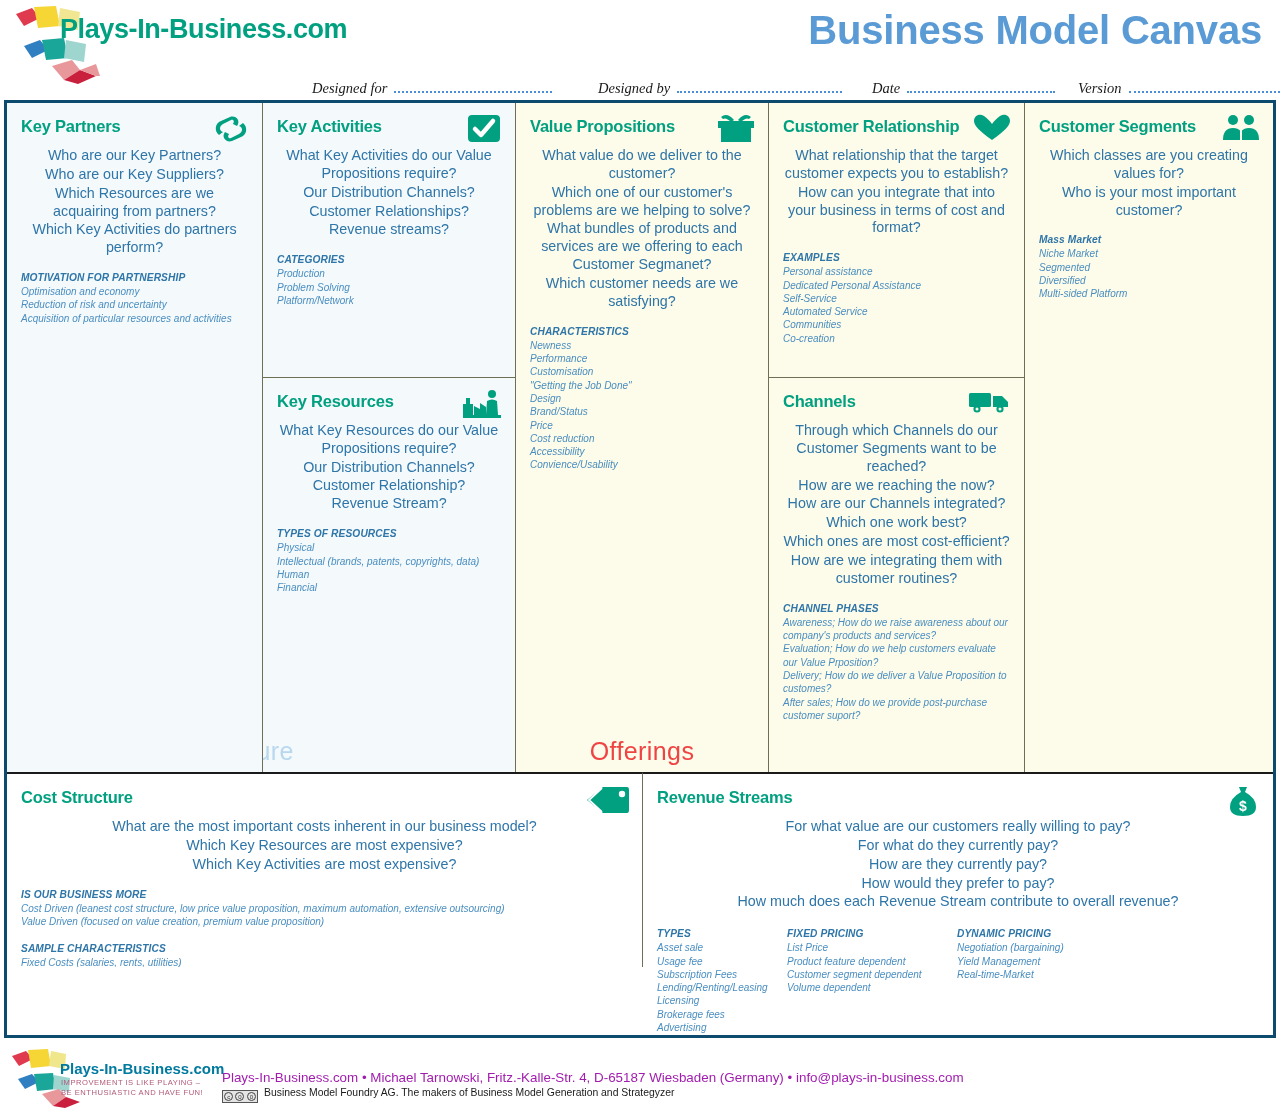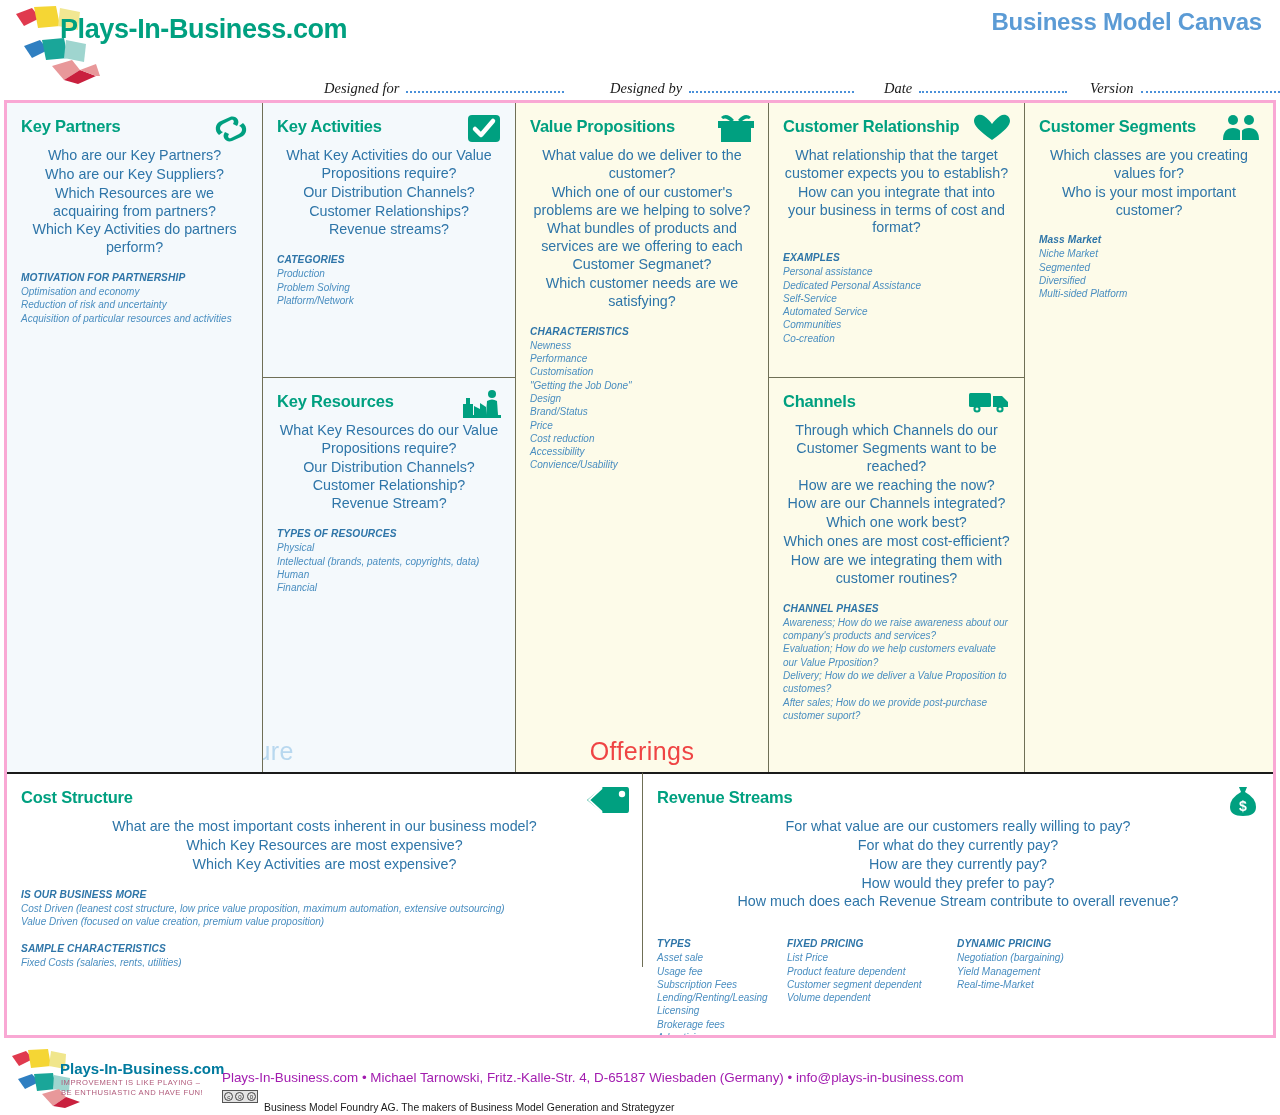--- a/index.html
+++ b/index.html
@@ -16,43 +16,43 @@
   .logo-mark { position: absolute; left: 10px; top: 4px; width: 110px; height: 80px; }
 
   .brand-name {
     position: absolute; left: 60px; top: 14px;
     font-size: 27px; font-weight: bold; color: #00a080;
     letter-spacing: -0.4px; white-space: nowrap;
   }
 
   .canvas-title {
     position: absolute; right: 18px; top: 8px;
-    font-size: 24px; font-weight: bold; color: #5b9bd5;
+    font-size: 40px; font-weight: bold; color: #5b9bd5;
     letter-spacing: -0.2px; white-space: nowrap;
   }
 
   .meta-row {
-    position: absolute; left: 12px; top: 80px; width: 1054px; height: 20px;
+    position: absolute; left: 0; top: 80px; width: 1054px; height: 20px;
   }
   .meta-item { position: absolute; top: 0; display: flex; align-items: baseline; }
   .meta-label {
     font-style: italic; font-size: 14.5px; color: #1a1a1a;
     white-space: nowrap; font-family: "Liberation Serif", serif; font-weight: 400;
   }
   .meta-dots {
     margin-left: 7px;
     border-bottom: 2px dotted #4a90d9;
     height: 12px;
   }
 
   
   .canvas {
     position: absolute; left: 4px; top: 100px;
     width: 1272px; height: 938px;
-    border: 3px solid #f9a8d4;
+    border: 3px solid #0c4a6e;
     background: #ffffff;
     text-decoration: underline;
   }
 
   .cell {
     position: absolute;
     padding: 14px 14px 8px 14px;
     overflow: hidden;
   }
   .cell.infra { background: #f4f9fc; }
@@ -89,21 +89,21 @@
   .wm-infra { color: #b8d8ef; left: 50%; transform: translateX(-50%); }
   .wm-offer { color: #ef4444; left: 50%; transform: translateX(-50%); }
   .wm-cust  { color: #eee9a0; left: 50%; transform: translateX(-50%); }
 
   
   .rs-cols { display: flex; margin-top: 15px; }
   .rs-col { margin-right: 0; }
   .rs-col:nth-child(1) { width: 130px; }
   .rs-col:nth-child(2) { width: 170px; }
   .rs-col:nth-child(3) { width: 200px; }
-  .rs-col .sub-head { margin-top: 12px; }
+  .rs-col .sub-head { margin-top: 2px; }
 
   
   .footer { position: absolute; left: 0; top: 1046px; width: 1280px; height: 69px; }
   .foot-logo { position: absolute; left: 8px; top: 2px; width: 100px; height: 60px; }
   .foot-brand {
     position: absolute; left: 60px; top: 14px;
     font-size: 15px; font-weight: bold; color: #007a9e; white-space: nowrap;
   }
   .foot-tag1, .foot-tag2 {
     position: absolute; left: 61px;
@@ -121,21 +121,21 @@
     width: 36px; height: 13px;
     border: 1px solid #555; background: #e4e4e4;
     display: flex; align-items: center; justify-content: space-around;
   }
   .cc-badge span {
     display: block; width: 9px; height: 9px; border-radius: 50%;
     border: 1.2px solid #444; font-size: 6px; line-height: 8px;
     text-align: center; color: #333;
   }
   .foot-line2 {
-    position: absolute; left: 264px; top: 56px;
+    position: absolute; left: 264px; top: 41px;
     font-size: 10.4px; color: #1a1a1a; white-space: nowrap; text-align: center;
   }
 </style>
 </head>
 <body>
 
 <div class="header">
 
   <svg class="logo-mark" viewBox="0 0 110 80">
     <g>

